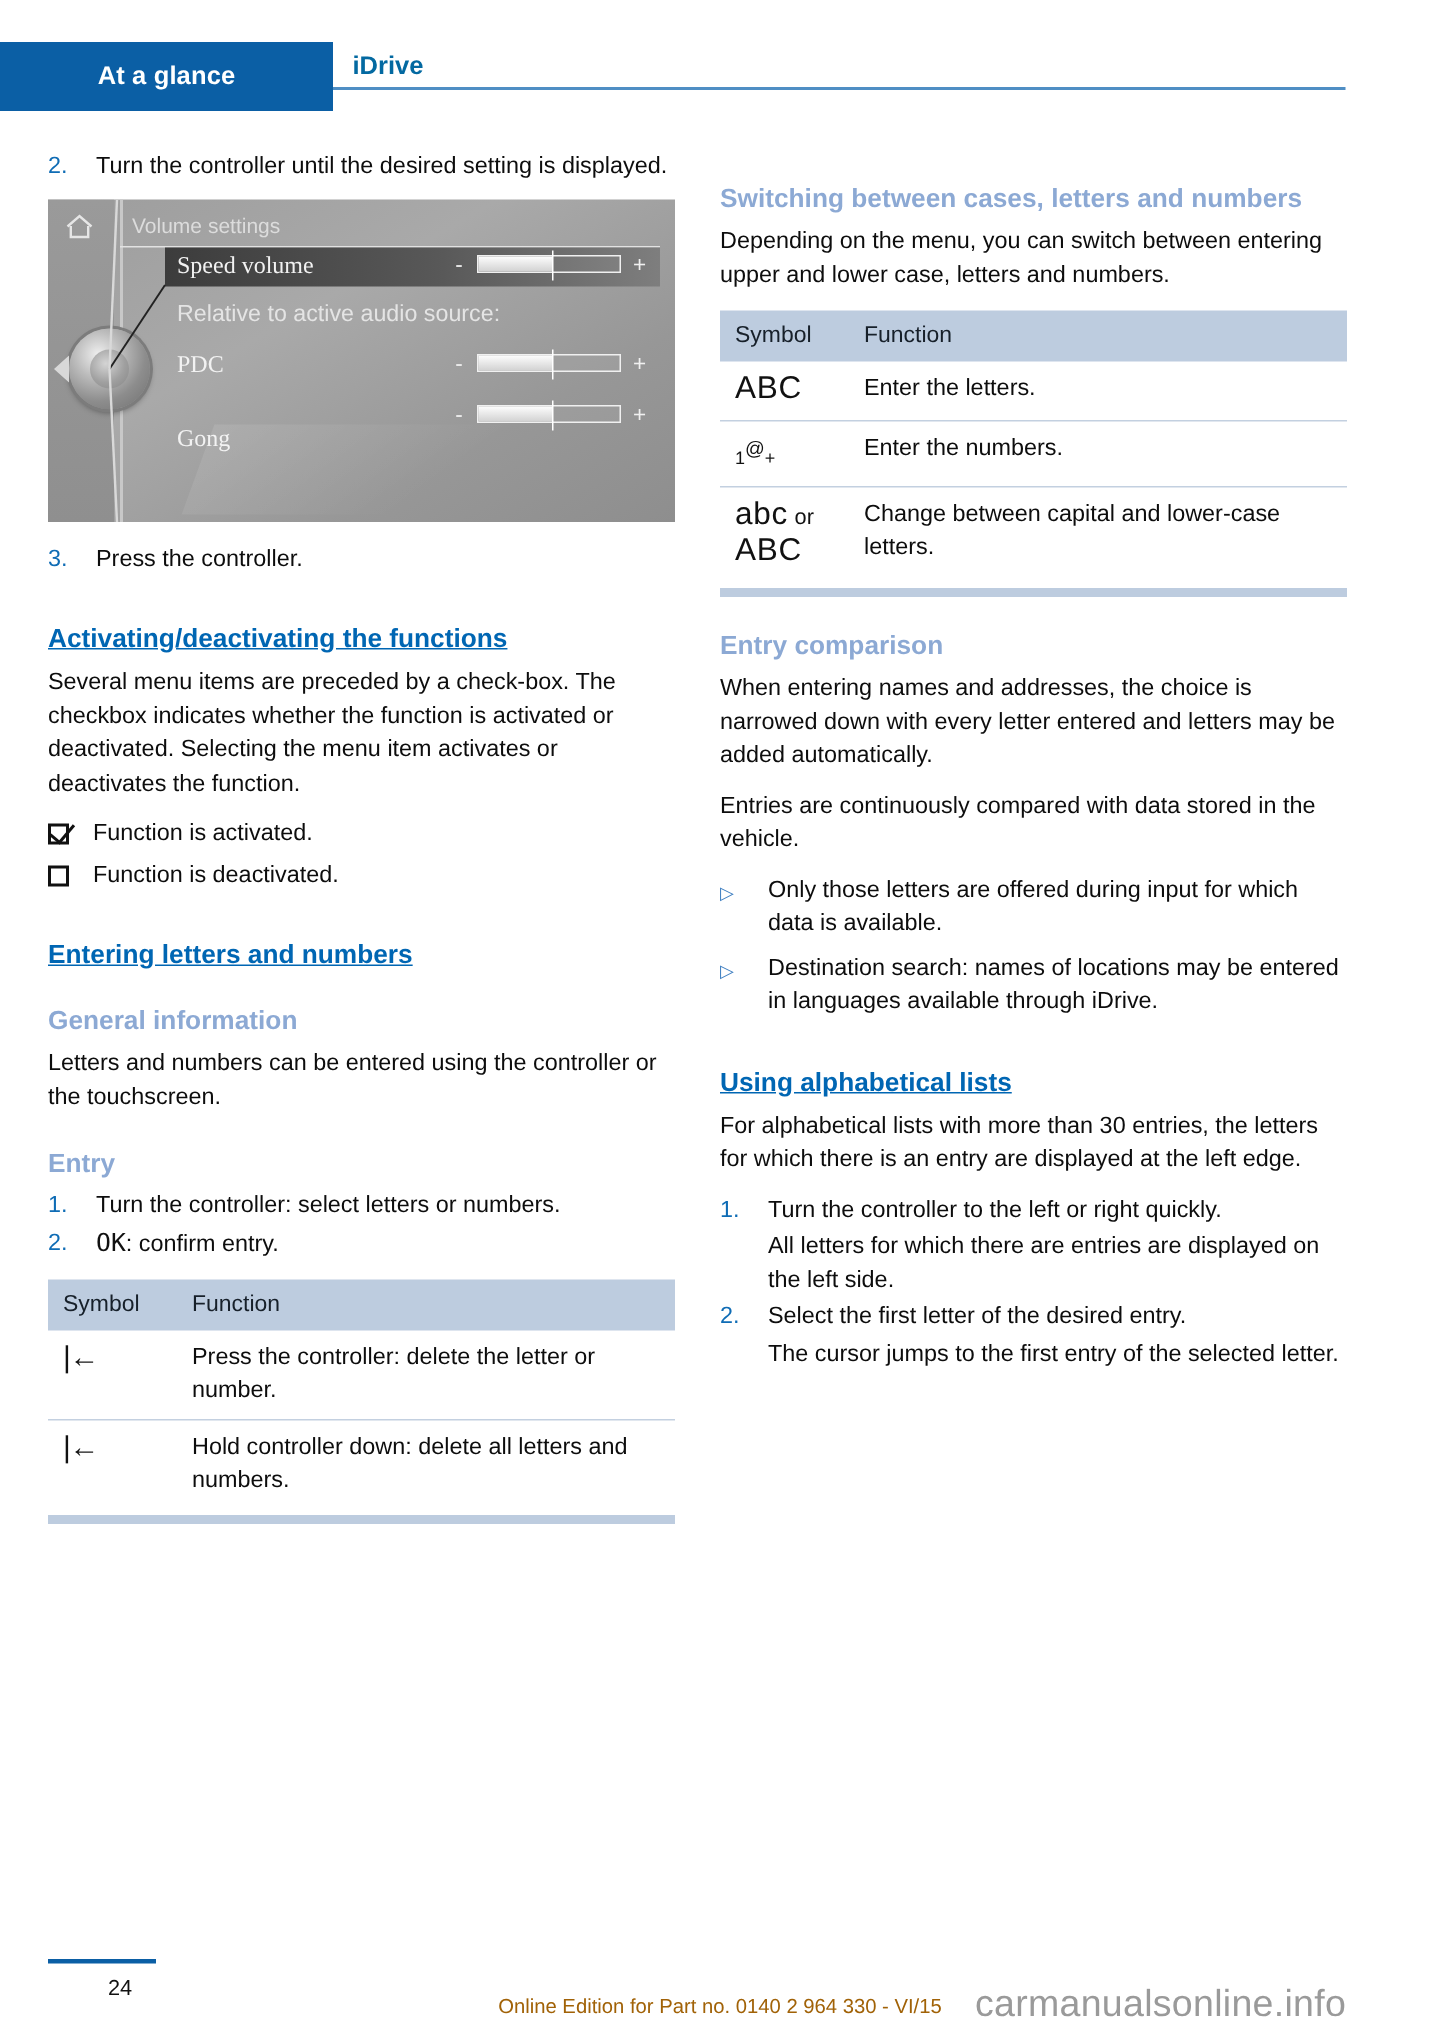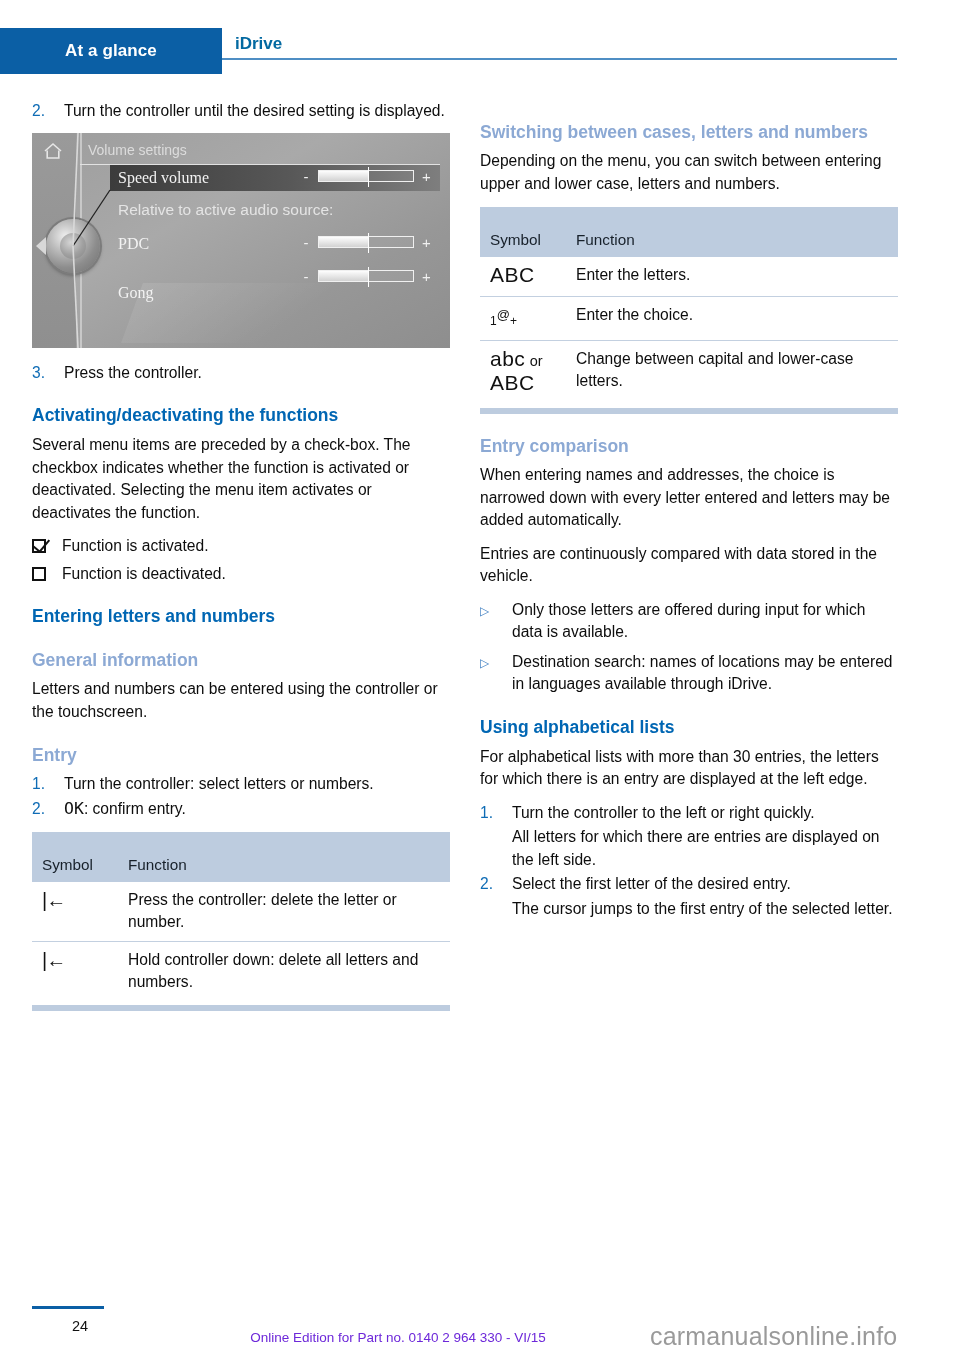--- a/index.html
+++ b/index.html
@@ -64,22 +64,23 @@
     font-size: 15.6px;
     line-height: 22.5px;
     color: #0d0d0d;
     margin-bottom: 11px;
   }
   h2.head-strong {
     font-size: 17.5px;
     font-weight: bold;
     color: #0066b3;
     line-height: 23px;
-    margin-top: 20px;
+    margin-top: 30px;
     margin-bottom: 7px;
+    text-decoration: underline;
   }
   h3.head-light {
     font-size: 17.5px;
     font-weight: bold;
     color: #8ca9d4;
     line-height: 23px;
     margin-top: 21px;
     margin-bottom: 6px;
   }
   .tight-top { margin-top: 0; }
@@ -159,21 +160,21 @@
     border-collapse: collapse;
     margin-top: 12px;
     margin-bottom: 4px;
   }
   .sym-table thead th {
     background: #bdccdf;
     font-size: 15.3px;
     font-weight: normal;
     color: #17202a;
     text-align: left;
-    padding: 23px 0 7px 10px;
+    padding: 7px 0 7px 10px;
     line-height: 20px;
   }
   .sym-table thead th.col-sym { width: 86px; }
   .sym-table tbody td {
     font-size: 15.6px;
     line-height: 22px;
     color: #0d0d0d;
     padding: 7px 0 8px 10px;
     vertical-align: top;
     border-bottom: 1.5px solid #c3d0e0;
@@ -351,24 +352,24 @@
   }
   .footer-page {
     position: absolute;
     left: 72px; top: 1318px;
     font-size: 14.5px;
     color: #111;
   }
   .footer-edition {
     position: absolute;
     left: 0; top: 1330px;
-    width: 796px;
+    width: 960px;
     text-align: center;
     font-size: 13.5px;
-    color: #6d28d9;
+    color: #a16207;
   }
   .watermark {
     position: absolute;
     left: 650px; top: 1322px;
     font-size: 25px;
     color: #9a9a9a;
     letter-spacing: .2px;
     white-space: nowrap;
   }
 </style>
@@ -521,21 +522,21 @@
     </thead>
     <tbody>
       <tr>
         <td><span class="sym-glyph">ABC</span></td>
         <td>Enter the letters.</td>
       </tr>
       <tr>
         <td>
           <span class="sym-glyph-small"><sub>1</sub><sup>@</sup><sub>+</sub></span>
         </td>
-        <td>Enter the choice.</td>
+        <td>Enter the numbers.</td>
       </tr>
       <tr>
         <td>
           <span class="sym-glyph">abc</span>
           <span class="sym-or">or</span><br>
           <span class="sym-glyph">ABC</span>
         </td>
         <td>Change between capital and lower-case letters.</td>
       </tr>
     </tbody>

